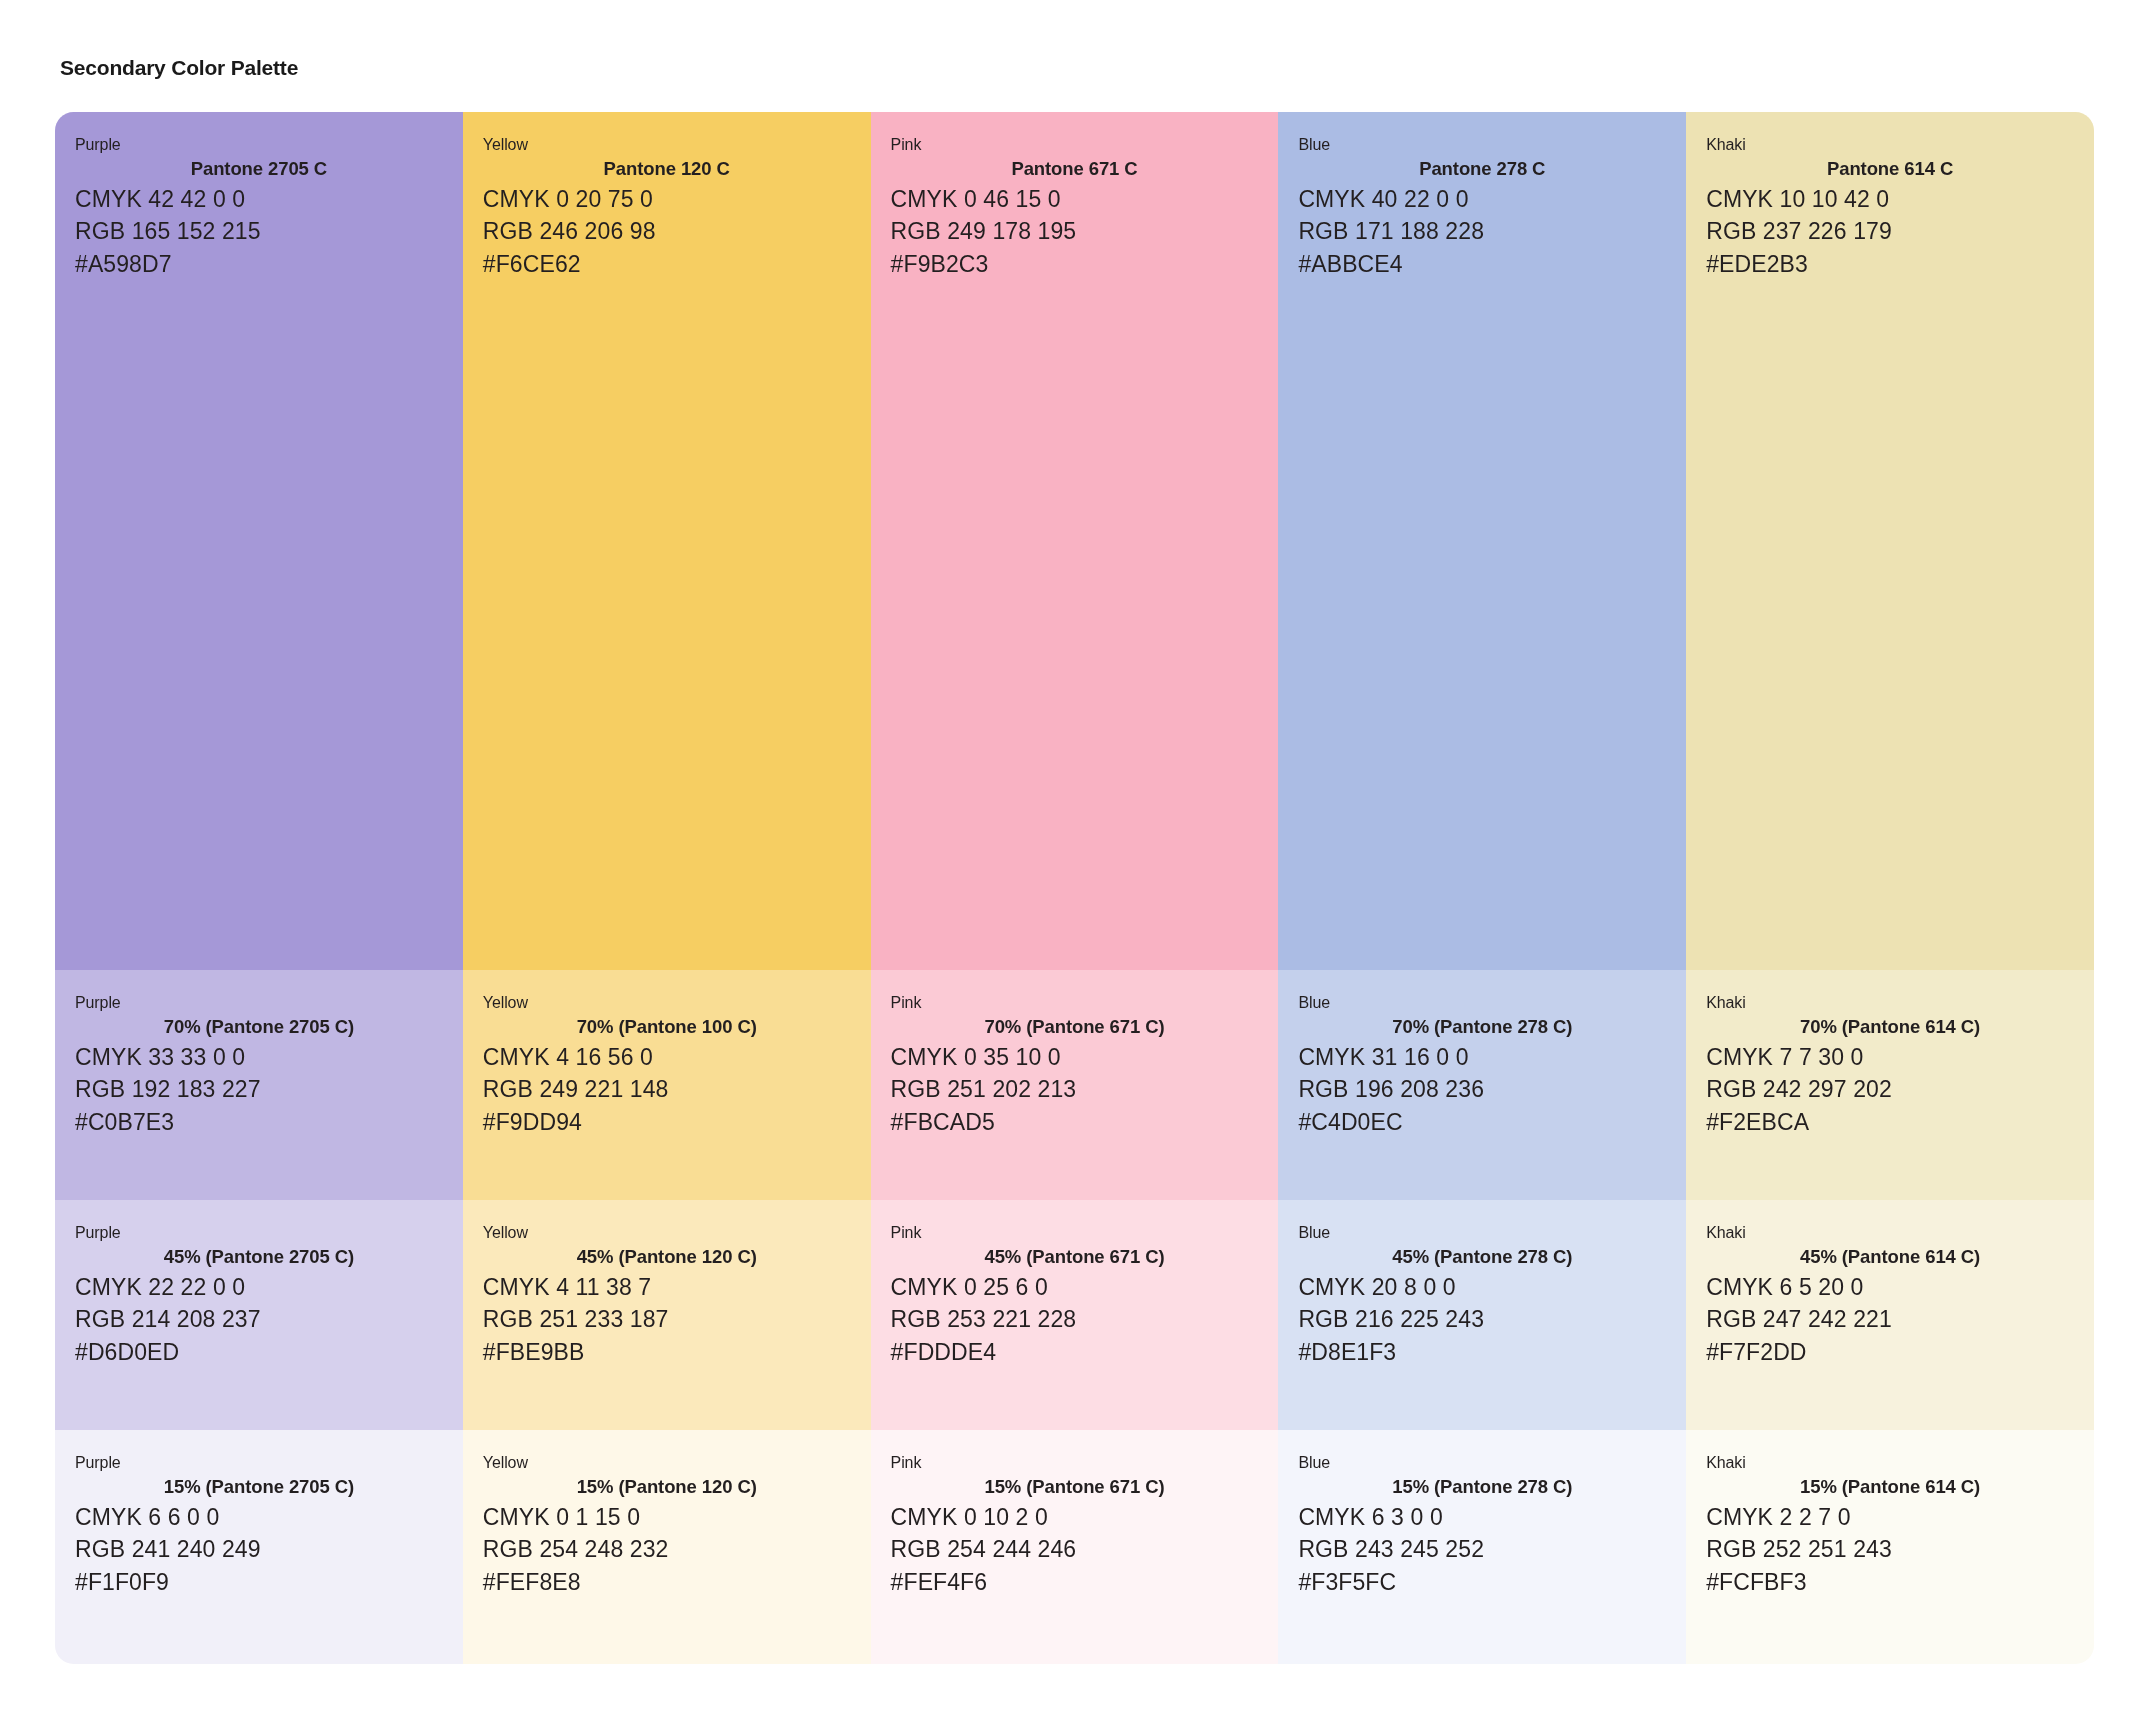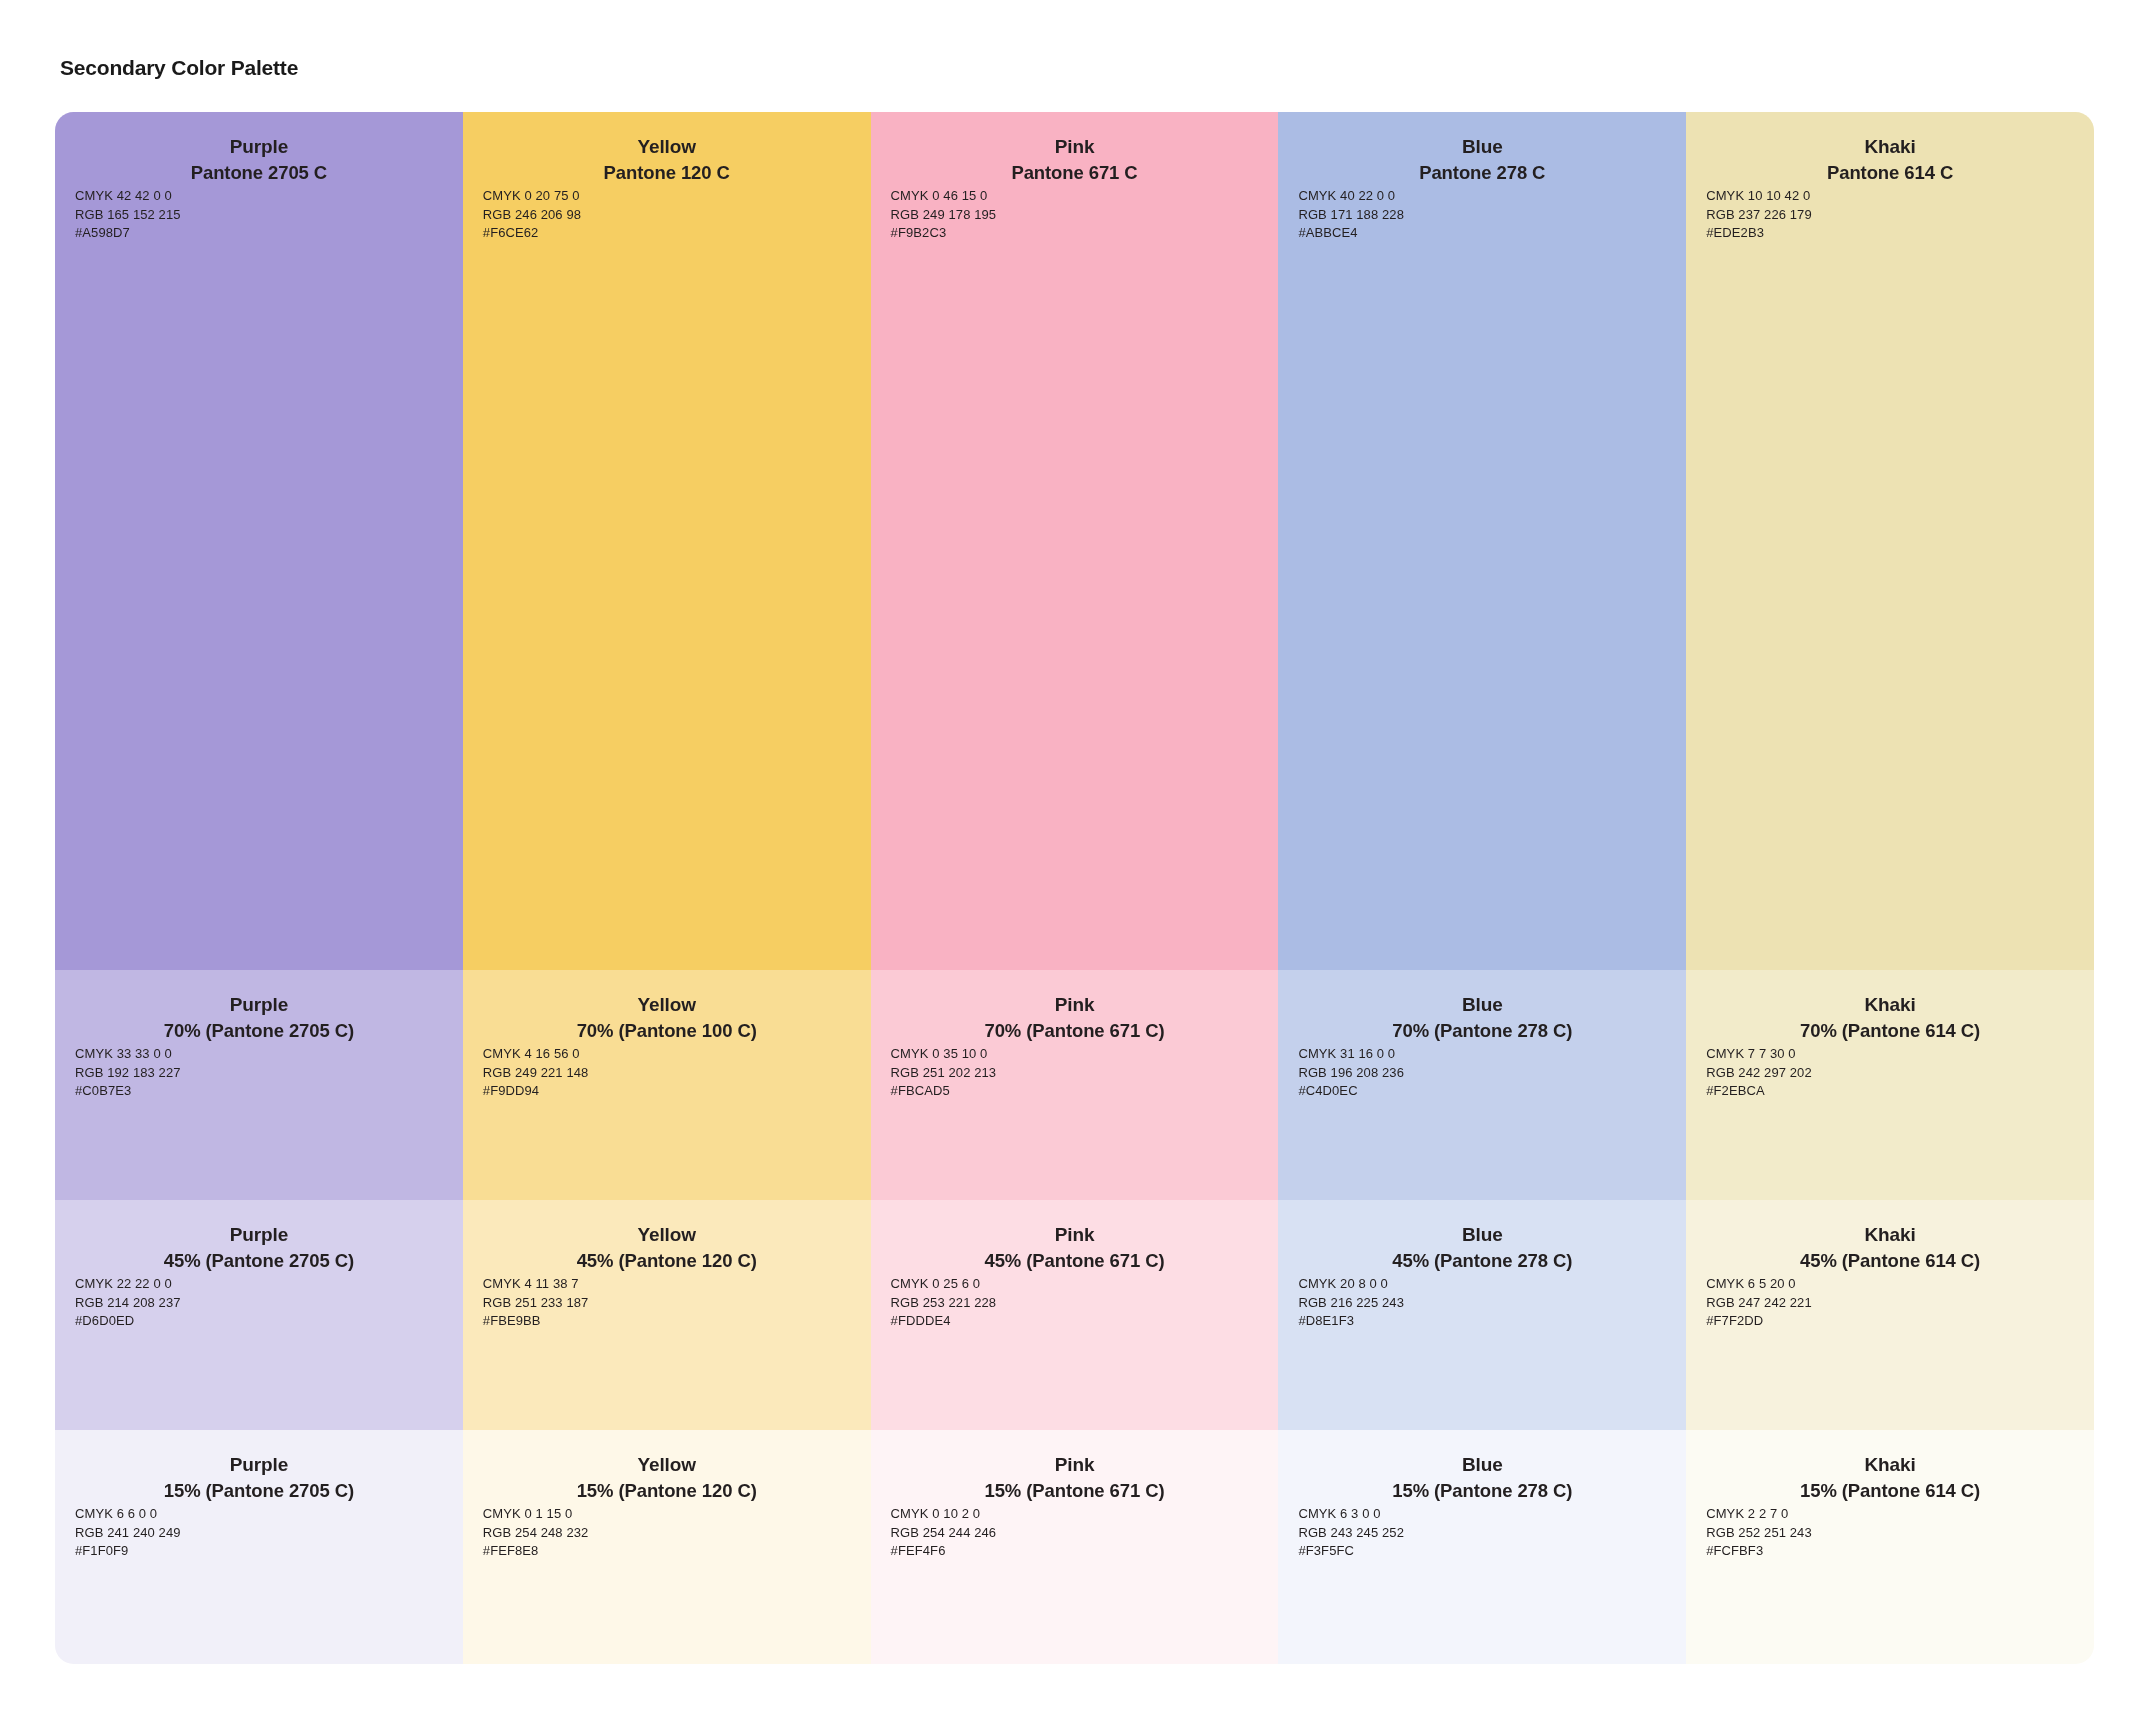--- a/index.html
+++ b/index.html
@@ -46,36 +46,35 @@
   }
 
   .swatch {
     position: relative;
     padding: 22px 20px 0 20px;
     box-sizing: border-box;
     overflow: hidden;
   }
 
   .swatch .name {
-    font-size: 19px;
-    font-weight: bold;
+    font-size: 16px;
+    font-weight: normal;
     line-height: 1.38;
     letter-spacing: -0.1px;
-    text-align: center;
   }
   .swatch .pantone {
     font-size: 18.5px;
     font-weight: bold;
     line-height: 1.38;
     letter-spacing: -0.1px;
     margin-bottom: 1.7px;
     text-align: center;
   }
   .swatch .spec {
-    font-size: 13px;
+    font-size: 23px;
     font-weight: normal;
     line-height: 1.40;
     letter-spacing: 0.1px;
   }
 </style>
 </head>
 <body>
 
 <div class="page">
 

